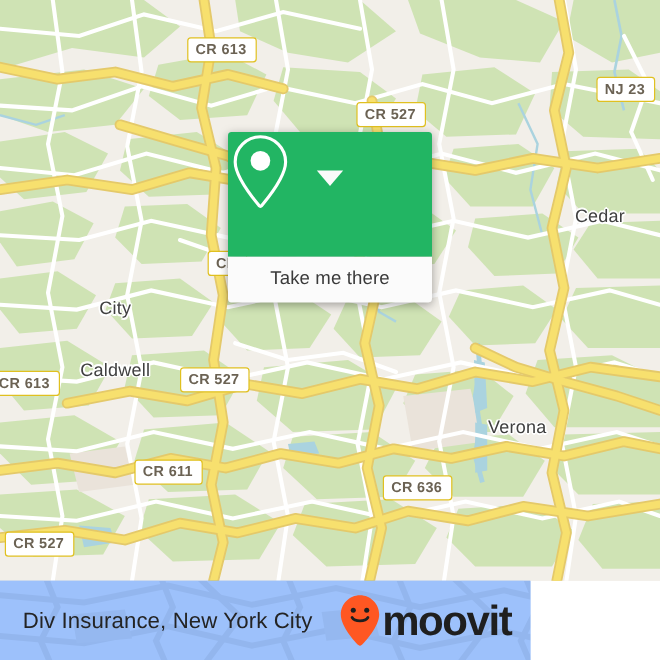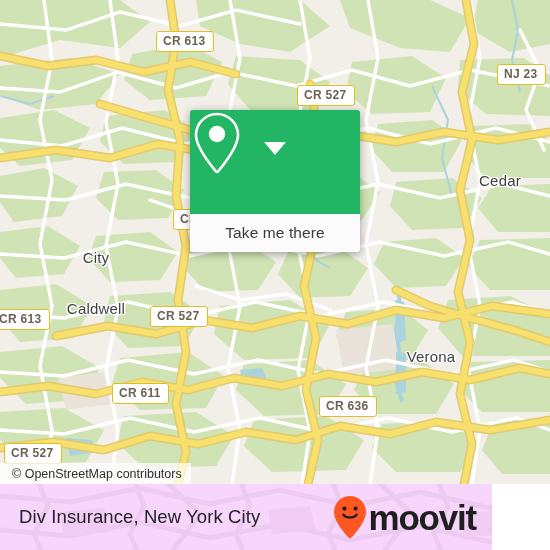--- a/index.html
+++ b/index.html
@@ -122,23 +122,23 @@
     color: #2e2e2e;
     font-size: 12.5px;
     white-space: nowrap;
   }
 
   
   #footer {
     position: absolute;
     left: 0;
     top: 484px;
-    width: 492px;
+    width: 442px;
     height: 66px;
-    background: #f0abfc;
+    background: #3b82f6;
     overflow: hidden;
   }
   #footer-bg {
     position: absolute;
     left: 0; top: 0;
     opacity: .5;
   }
   #footer-title {
     position: absolute;
     left: 19px;
@@ -313,21 +313,20 @@
       <div id="popup-image">
         <svg width="54" height="66" viewBox="0 0 54 66">
           <path d="M27,4 C15.4,4 6,13.4 6,25 C6,38 22,56.5 26,61.5 C26.5,62.1 27.5,62.1 28,61.5 C32,56.5 48,38 48,25 C48,13.4 38.6,4 27,4 Z" fill="none" stroke="#ffffff" stroke-width="2.6" stroke-linejoin="round"></path>
           <circle cx="27" cy="24" r="8.2" fill="#ffffff"></circle>
         </svg>
       </div>
       <div id="popup-button">Take me there</div>
     </div>
     <div id="popup-tail"></div>
 
-    <div id="attribution">© OpenStreetMap contributors</div>
   </div>
 
   <div id="footer">
     <svg id="footer-bg" width="550" height="66" viewBox="0 0 550 66">
       <rect x="0" y="0" width="550" height="66" fill="#ffffff"></rect>
       <g stroke="#eceae6" stroke-width="5" fill="none" stroke-linecap="round">
         <path d="M0,12 L70,18 L140,4 L210,20 L280,6 L350,22 L420,8 L490,24 L550,12"></path>
         <path d="M0,46 L70,52 L140,38 L210,54 L280,40 L350,56 L420,42 L490,58 L550,46"></path>
         <path d="M36,-8 L48,22 L34,50 L46,78"></path>
         <path d="M132,-8 L144,22 L130,50 L142,78"></path>

